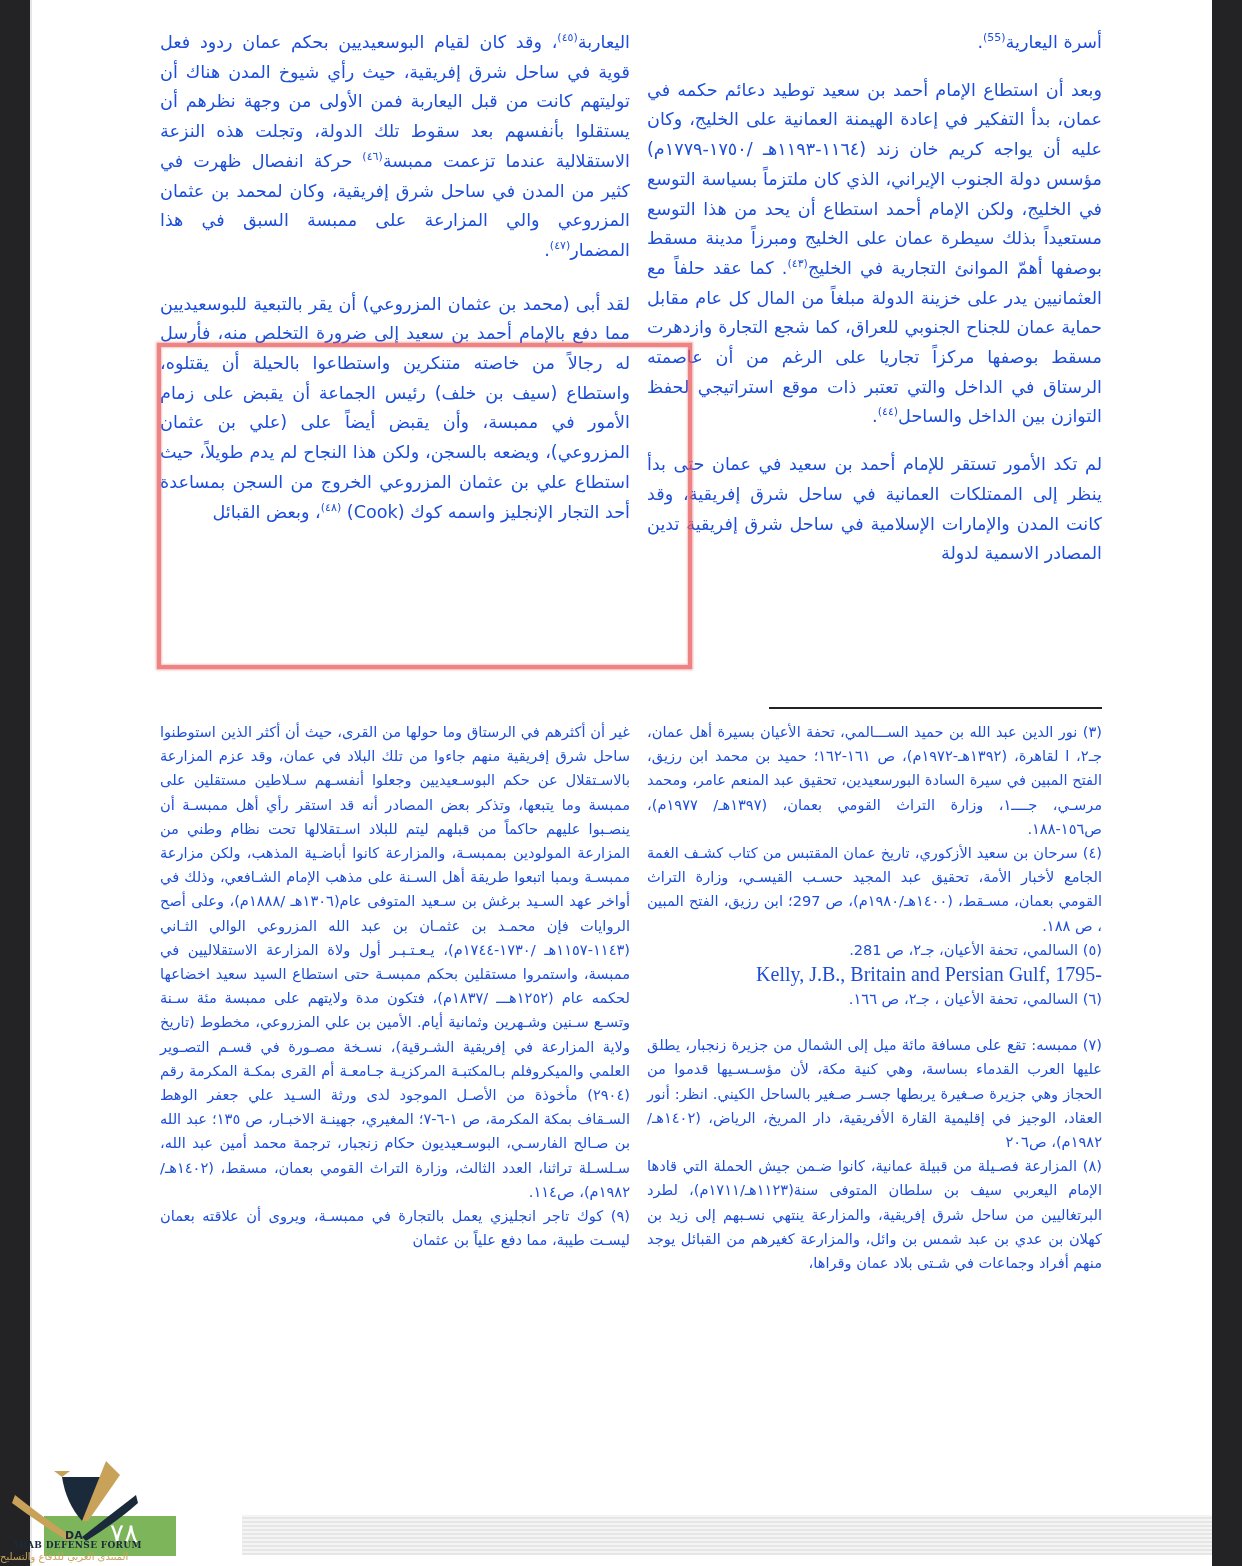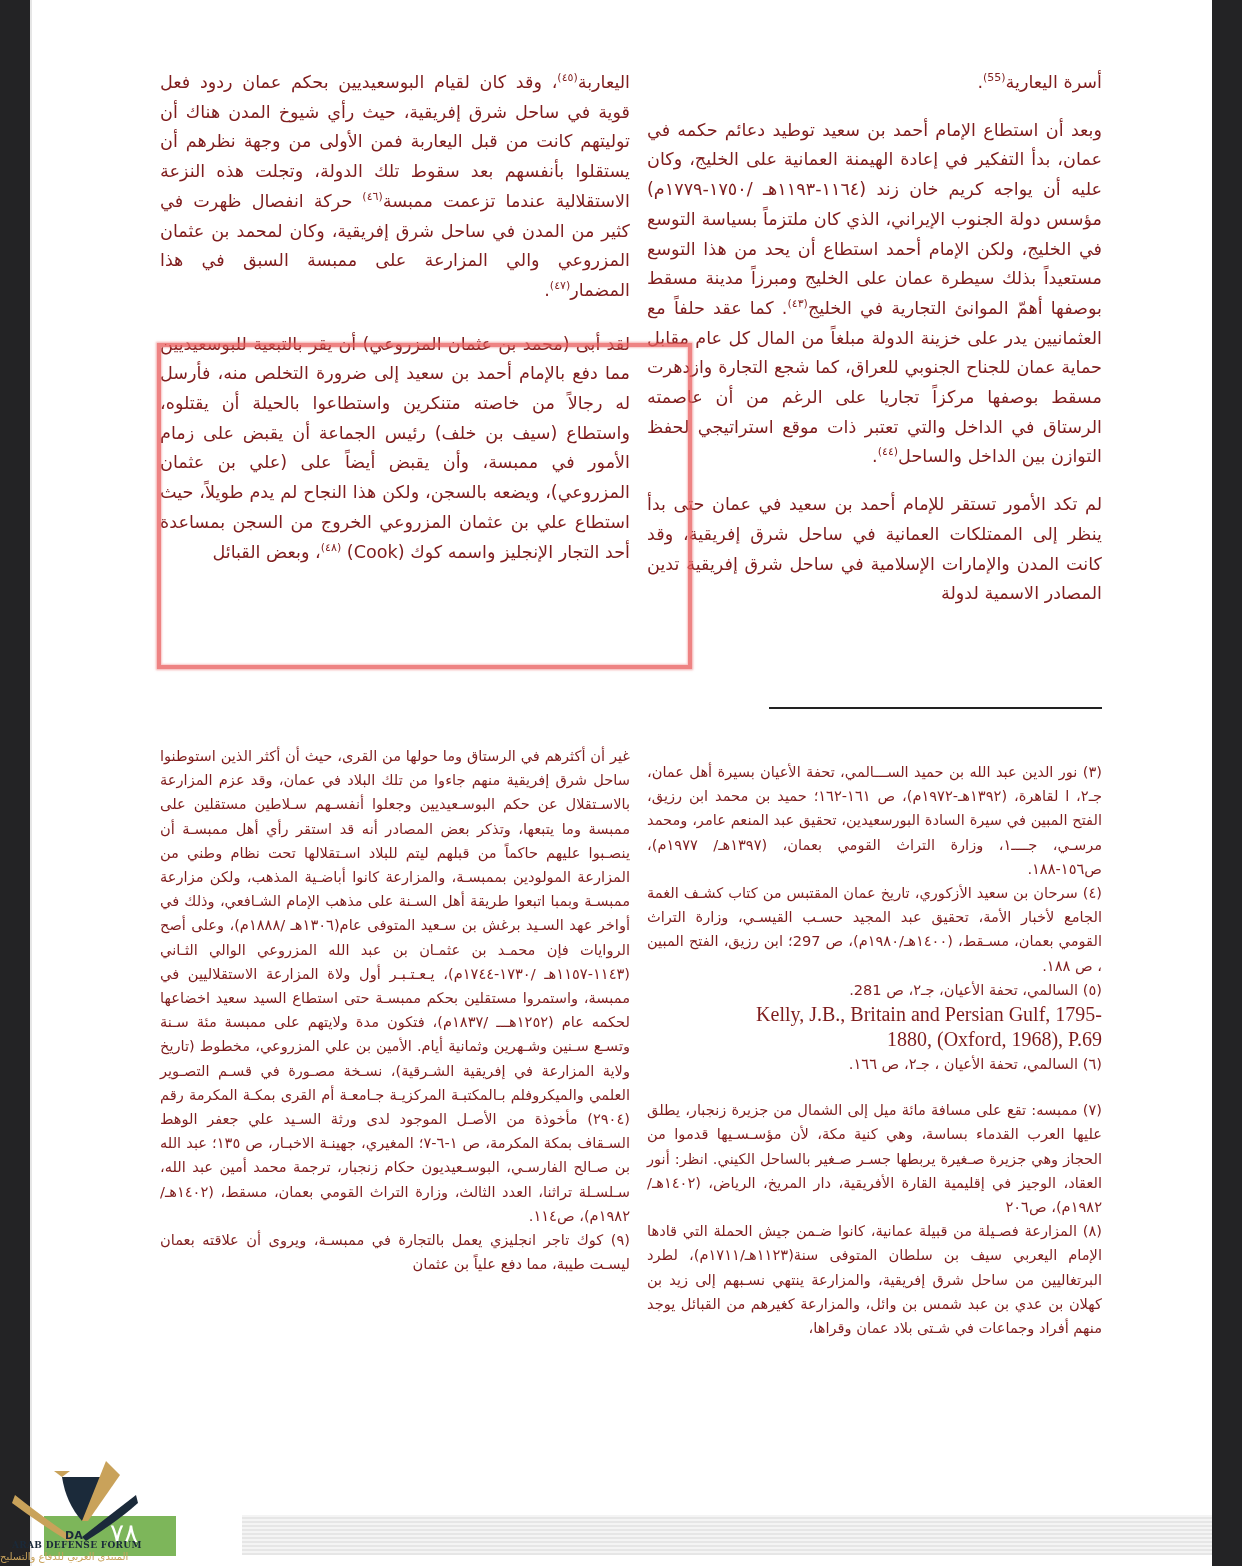--- a/index.html
+++ b/index.html
@@ -8,31 +8,30 @@
       background: #232325;
       font-family: "DejaVu Sans", sans-serif;
     }
     .page {
       position: absolute; left: 30px; top: 0; width: 1182px; height: 1566px;
       background: #ffffff;
       border-left: 2px solid #e6e6e6;
     }
     .col {
       position: absolute; direction: rtl; text-align: justify; text-align-last: right;
-      color: #7f1d1d;
+      color: #1d4ed8;
       font-family: "DejaVu Sans", sans-serif;
-      margin-top: 40px;
     }
     .col p { margin: 0; }
     .main-right { left: 615px; top: 28px; width: 455px; font-size: 17.6px; line-height: 29.7px; }
     .main-left  { left: 128px; top: 28px; width: 470px; font-size: 17.6px; line-height: 29.7px; }
     .gap { height: 18px; }
     .sup { font-size: 11px; vertical-align: super; line-height: 0; }
     .fn-right { left: 615px; top: 720px; width: 455px; font-size: 14.6px; line-height: 24.2px; }
-    .fn-left  { left: 128px; top: 704px; width: 470px; font-size: 14.6px; line-height: 24.2px; }
+    .fn-left  { left: 128px; top: 720px; width: 470px; font-size: 14.6px; line-height: 24.2px; }
     .fn-rule { position: absolute; left: 737px; top: 707px; width: 333px; height: 1.5px; background: #222; }
     .latin { direction: ltr; text-align: left; font-family: "Liberation Serif", serif; font-size: 20px; line-height: 25px; }
     .latin .second { display: block; text-align: right; }
     .fn-gap { height: 22px; }
     .highlight {
       position: absolute; left: 125px; top: 343px; width: 527px; height: 318px;
       border: 4px solid rgba(232, 90, 90, 0.75);
       box-shadow: 0 0 2px 1px rgba(232,90,90,0.5), inset 0 0 2px 1px rgba(232,90,90,0.35);
       pointer-events: none;
     }
@@ -79,21 +78,21 @@
   </div>
 
   <div class="highlight"></div>
 
   <div class="fn-rule"></div>
 
   <div class="col fn-right">
     <p><span>(٣)</span><span> نور الدين عبد الله بن حميد الســـالمي، تحفة الأعيان بسيرة أهل عمان، جـ٢، ا لقاهرة، (١٣٩٢هـ-١٩٧٢م)، ص ١٦١-١٦٢؛ حميد بن محمد ابن رزيق، الفتح المبين في سيرة السادة البورسعيدين، تحقيق عبد المنعم عامر، ومحمد مرسـي، جــــ١، وزارة التراث القومي بعمان، (١٣٩٧هـ/ ١٩٧٧م)، ص١٥٦-١٨٨.</span></p>
     <p><span>(٤)</span><span> سرحان بن سعيد الأزكوري، تاريخ عمان المقتبس من كتاب كشـف الغمة الجامع لأخبار الأمة، تحقيق عبد المجيد حسـب القيسـي، وزارة التراث القومي بعمان، مسـقط، (١٤٠٠هـ/١٩٨٠م)، ص 297؛ ابن رزيق، الفتح المبين ، ص ١٨٨.</span></p>
     <p><span>(٥)</span><span> السالمي، تحفة الأعيان، جـ٢، ص 281.</span></p>
-    <p class="latin"><span>Kelly, J.B., Britain and Persian Gulf, 1795-</span><span class="second">1880, (Oxford, 1968), P.69</span></p>
+    <p class="latin"><span>Kelly, J.B., Britain and Persian Gulf, 1795-</span></p>
     <p><span>(٦)</span><span> السالمي، تحفة الأعيان ، جـ٢، ص ١٦٦.</span></p>
     <div class="fn-gap"></div>
     <p><span>(٧)</span><span> ممبسه: تقع على مسافة مائة ميل إلى الشمال من جزيرة زنجبار، يطلق عليها العرب القدماء بساسة، وهي كنية مكة، لأن مؤسـسـيها قدموا من الحجاز وهي جزيرة صـغيرة يربطها جسـر صـغير بالساحل الكيني. انظر: أنور العقاد، الوجيز في إقليمية القارة الأفريقية، دار المريخ، الرياض، (١٤٠٢هـ/١٩٨٢م)، ص٢٠٦</span></p>
     <p><span>(٨)</span><span> المزارعة فصـيلة من قبيلة عمانية، كانوا ضـمن جيش الحملة التي قادها الإمام اليعربي سيف بن سلطان المتوفى سنة(١١٢٣هـ/١٧١١م)، لطرد البرتغاليين من ساحل شرق إفريقية، والمزارعة ينتهي نسـبهم إلى زيد بن كهلان بن عدي بن عبد شمس بن وائل، والمزارعة كغيرهم من القبائل يوجد منهم أفراد وجماعات في شـتى بلاد عمان وقراها،</span></p>
   </div>
 
   <div class="col fn-left">
     <p>غير أن أكثرهم في الرستاق وما حولها من القرى، حيث أن أكثر الذين استوطنوا ساحل شرق إفريقية منهم جاءوا من تلك البلاد في عمان، وقد عزم المزارعة بالاسـتقلال عن حكم البوسـعيديين وجعلوا أنفسـهم سـلاطين مستقلين على ممبسة وما يتبعها، وتذكر بعض المصادر أنه قد استقر رأي أهل ممبسـة أن ينصـبوا عليهم حاكماً من قبلهم ليتم للبلاد اسـتقلالها تحت نظام وطني من المزارعة المولودين بممبسـة، والمزارعة كانوا أباضـية المذهب، ولكن مزارعة ممبسـة وبمبا اتبعوا طريقة أهل السـنة على مذهب الإمام الشـافعي، وذلك في أواخر عهد السـيد برغش بن سـعيد المتوفى عام(١٣٠٦هـ /١٨٨٨م)، وعلى أصح الروايات فإن محمـد بن عثمـان بن عبد الله المزروعي الوالي الثـاني (١١٤٣-١١٥٧هـ /١٧٣٠-١٧٤٤م)، يـعـتـبـر أول ولاة المزارعة الاستقلاليين في ممبسة، واستمروا مستقلين بحكم ممبسـة حتى استطاع السيد سعيد اخضاعها لحكمه عام (١٢٥٢هـــ /١٨٣٧م)، فتكون مدة ولايتهم على ممبسة مئة سـنة وتسـع سـنين وشـهرين وثمانية أيام. الأمين بن علي المزروعي، مخطوط (تاريخ ولاية المزارعة في إفريقية الشـرقية)، نسـخة مصـورة في قسـم التصـوير العلمي والميكروفلم بـالمكتبـة المركزيـة جـامعـة أم القرى بمكـة المكرمة رقم (٢٩٠٤) مأخوذة من الأصـل الموجود لدى ورثة السـيد علي جعفر الوهط السـقاف بمكة المكرمة، ص ١-٦-٧؛ المغيري، جهينـة الاخبـار، ص ١٣٥؛ عبد الله بن صـالح الفارسـي، البوسـعيديون حكام زنجبار، ترجمة محمد أمين عبد الله، سـلسـلة تراثنا، العدد الثالث، وزارة التراث القومي بعمان، مسقط، (١٤٠٢هـ/١٩٨٢م)، ص١١٤.</p>
     <p><span>(٩)</span><span> كوك تاجر انجليزي يعمل بالتجارة في ممبسـة، ويروى أن علاقته بعمان ليسـت طيبة، مما دفع علياً بن عثمان</span></p>
   </div>

